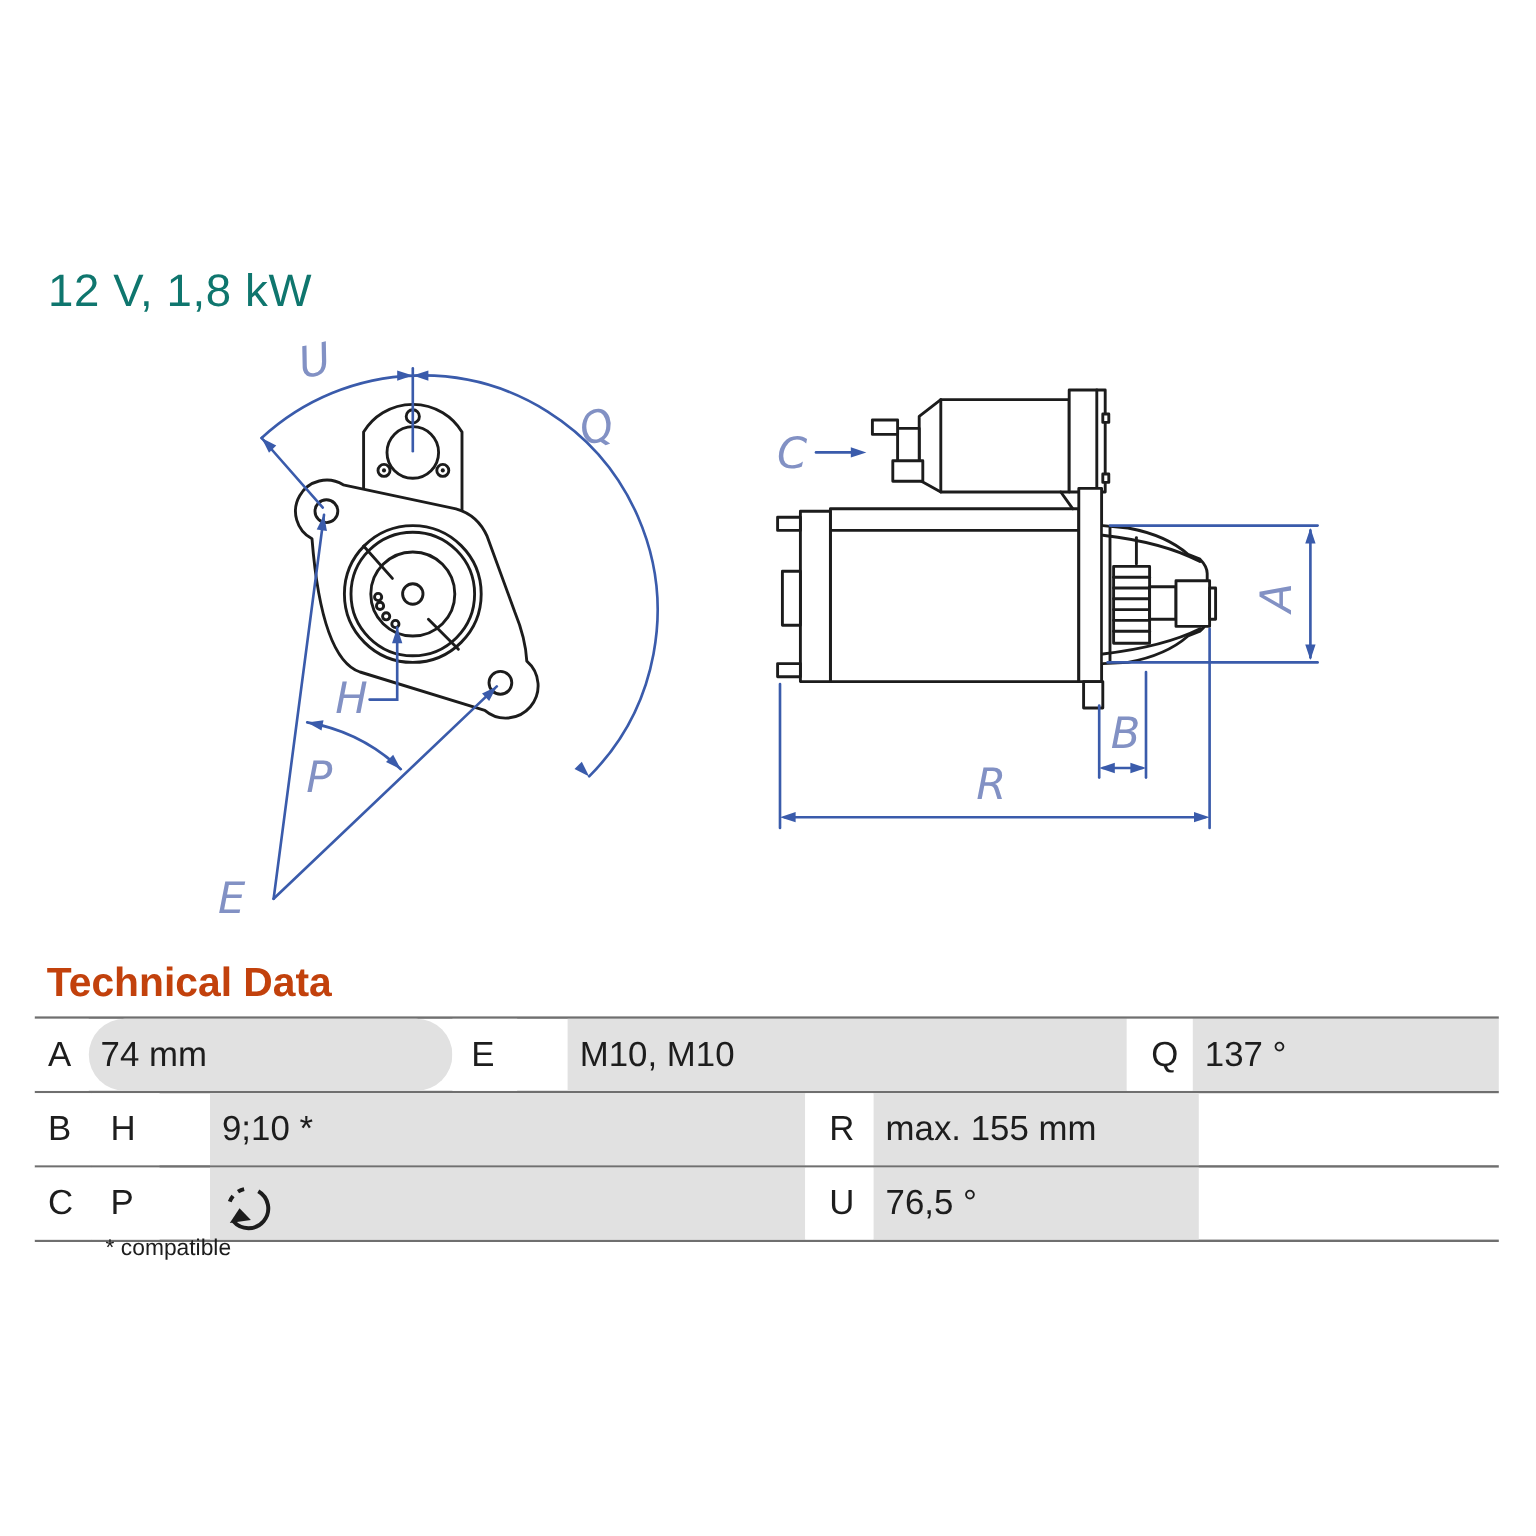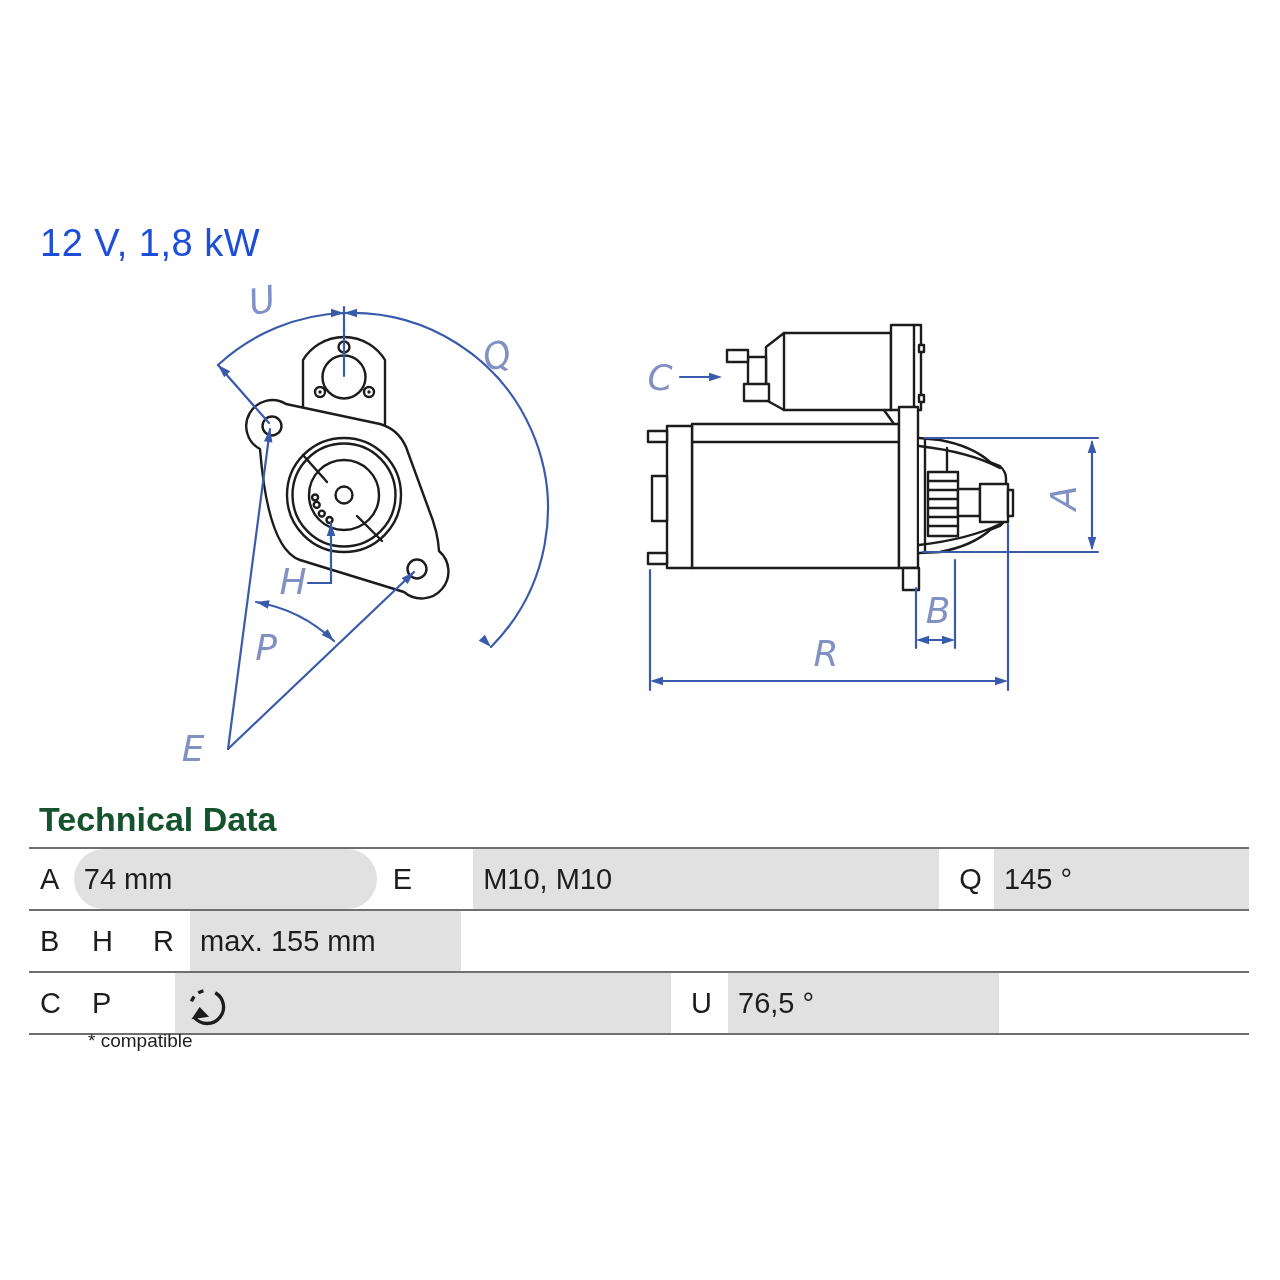--- a/index.html
+++ b/index.html
@@ -1,21 +1,21 @@
 <!DOCTYPE html>
 <html><head>
 <meta charset="utf-8">
 <style>
   html,body{margin:0;padding:0;background:#ffffff;}
   #page{position:relative;width:1280px;height:1280px;background:#ffffff;overflow:hidden;
         font-family:"Liberation Sans","DejaVu Sans",sans-serif;color:#1d1d1d;}
   #spec-label{position:absolute;left:40px;top:222px;font-size:38px;font-weight:500;
-        letter-spacing:0.5px;color:#1d4ed8;}
+        letter-spacing:0.5px;color:#0f766e;}
   #drawing{position:absolute;left:0;top:0;}
-  #td-title{position:absolute;left:39px;top:800px;font-size:34px;font-weight:bold;color:#14532d;}
+  #td-title{position:absolute;left:39px;top:800px;font-size:34px;font-weight:bold;color:#c2410c;}
   #td-table{position:absolute;left:29px;top:847px;width:1220px;}
   .td-row{display:flex;height:60px;border-top:2px solid #6f6f6f;align-items:stretch;}
   .td-row:last-child{border-bottom:2px solid #6f6f6f;}
   .cell{display:flex;align-items:center;font-size:29px;line-height:58px;white-space:nowrap;}
   .kcell{background:#ffffff;}
   .vcell{background:#e1e1e1;padding-left:10px;}
   .k1{width:47px;padding-left:11px;box-sizing:border-box;}
   .v1{width:312px;border-radius:30px;}
   .k2{width:57px;padding-left:16px;box-sizing:border-box;}
   .v2{width:486px;margin-left:42px;}
@@ -150,25 +150,26 @@
 
   <div id="td-title">Technical Data</div>
 
   <div id="td-table">
     <div class="td-row">
       <div class="cell kcell k1">A</div>
       <div class="cell vcell v1">74 mm</div>
       <div class="cell kcell k2">E</div>
       <div class="cell vcell v2">M10, M10</div>
       <div class="cell kcell k3">Q</div>
-      <div class="cell vcell v3">145 °</div>
+      <div class="cell vcell v3">137 °</div>
     </div>
     <div class="td-row">
       <div class="cell kcell k1">B</div>
       <div class="cell kcell k2">H</div>
+      <div class="cell vcell v2">9;10 *</div>
       <div class="cell kcell k3">R</div>
       <div class="cell vcell v3">max. 155 mm</div>
     </div>
     <div class="td-row">
       <div class="cell kcell k1">C</div>
       <div class="cell kcell k2">P</div>
       <div class="cell vcell v2">
         <svg class="rot-icon" width="44" height="44" viewBox="0 0 40 40">
           <path d="M 27.5 7 A 15 15 0 1 1 8.5 29.6" fill="none" stroke="#1c1c1c" stroke-width="3"></path>
           <path d="M 5.9 14.9 A 15 15 0 0 1 20 5" fill="none" stroke="#1c1c1c" stroke-width="3" stroke-dasharray="5 5"></path>

